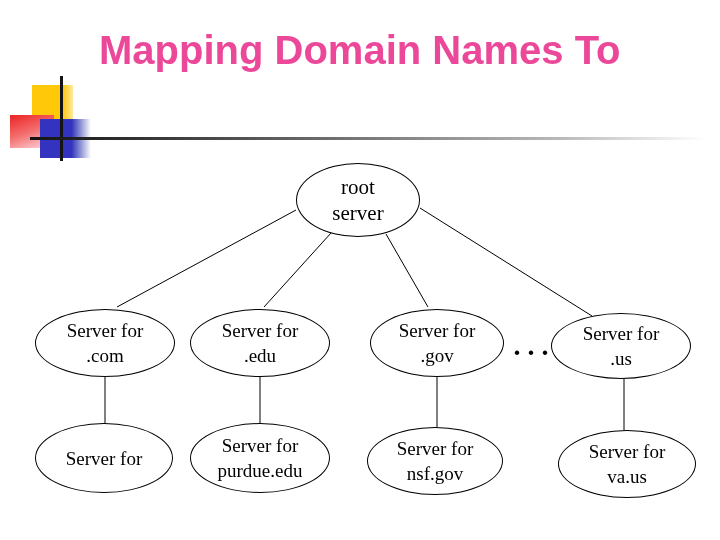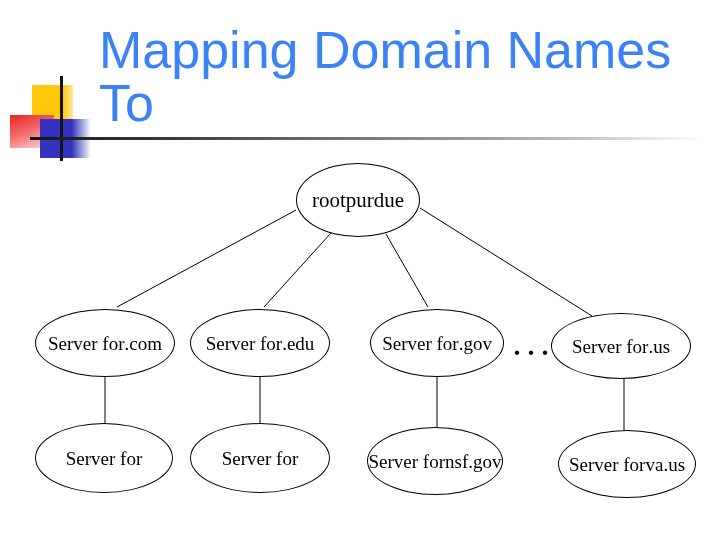--- a/index.html
+++ b/index.html
@@ -13,27 +13,27 @@
   .sq-red{left:10px;top:115px;width:44px;height:33px;
     background:linear-gradient(160deg,#ee2b2b 5%,#f47070 50%,#fcd4dc 95%);}
   .sq-blue{left:40px;top:119px;width:51px;height:39px;
     background:linear-gradient(to right,#3333bf 0%,#3333bf 62%,#9aa0d8 82%,#ffffff 100%);}
   .vline{position:absolute;left:60px;top:76px;width:3px;height:85px;background:#141414;}
   .divider{position:absolute;left:30px;top:137px;width:676px;height:3px;
     background:linear-gradient(to right,#141414 0%,#3a3a3a 20%,#7a7a7a 50%,#b8b8b8 78%,#ffffff 100%);}
 
   
   .title{position:absolute;left:99px;top:24px;width:600px;
-    color:#3b82f6;font-size:52px;line-height:53px;font-weight:normal;letter-spacing:0px;}
+    color:#ec4899;font-size:40px;line-height:53px;font-weight:bold;letter-spacing:0px;}
   .title span{display:block;}
 
   
   .edges{position:absolute;left:0;top:0;width:720px;height:540px;}
   .node{position:absolute;border:1px solid #000;border-radius:50%;background:#fff;
-    display:flex;align-items:center;justify-content:center;
+    display:flex;flex-direction:column;align-items:center;justify-content:center;
     font-family:"Liberation Serif",serif;font-size:19px;line-height:25px;color:#000;
     text-align:center;box-sizing:border-box;}
   .n-root  {left:296px;top:163px;width:124px;height:74px;font-size:21px;line-height:26px;}
   .n-com   {left:35px; top:309px;width:140px;height:68px;}
   .n-edu   {left:190px;top:309px;width:140px;height:68px;}
   .n-gov   {left:370px;top:309px;width:134px;height:68px;}
   .n-us    {left:551px;top:313px;width:140px;height:66px;}
   .n-dec   {left:35px; top:423px;width:138px;height:70px;}
   .n-purdue{left:190px;top:423px;width:140px;height:70px;}
   .n-nsf   {left:367px;top:427px;width:136px;height:68px;}
@@ -62,21 +62,21 @@
     <line x1="386" y1="234" x2="428" y2="307" stroke="#000" stroke-width="1"></line>
     <line x1="420" y1="208" x2="592" y2="316" stroke="#000" stroke-width="1"></line>
     <line x1="105" y1="377" x2="105" y2="423" stroke="#000" stroke-width="1"></line>
     <line x1="260" y1="377" x2="260" y2="423" stroke="#000" stroke-width="1"></line>
     <line x1="437" y1="377" x2="437" y2="427" stroke="#000" stroke-width="1"></line>
     <line x1="624" y1="379" x2="624" y2="430" stroke="#000" stroke-width="1"></line>
   </svg>
 
   <div class="node n-root">
     <span>root</span>
-    <span>purdue</span>
+    <span>server</span>
   </div>
 
   <div class="node n-com">
     <span>Server for</span>
     <span>.com</span>
   </div>
   <div class="node n-edu">
     <span>Server for</span>
     <span>.edu</span>
   </div>
@@ -88,20 +88,21 @@
   <div class="node n-us">
     <span>Server for</span>
     <span>.us</span>
   </div>
 
   <div class="node n-dec">
     <span>Server for</span>
   </div>
   <div class="node n-purdue">
     <span>Server for</span>
+    <span>purdue.edu</span>
   </div>
   <div class="node n-nsf">
     <span>Server for</span>
     <span>nsf.gov</span>
   </div>
   <div class="node n-va">
     <span>Server for</span>
     <span>va.us</span>
   </div>
 

